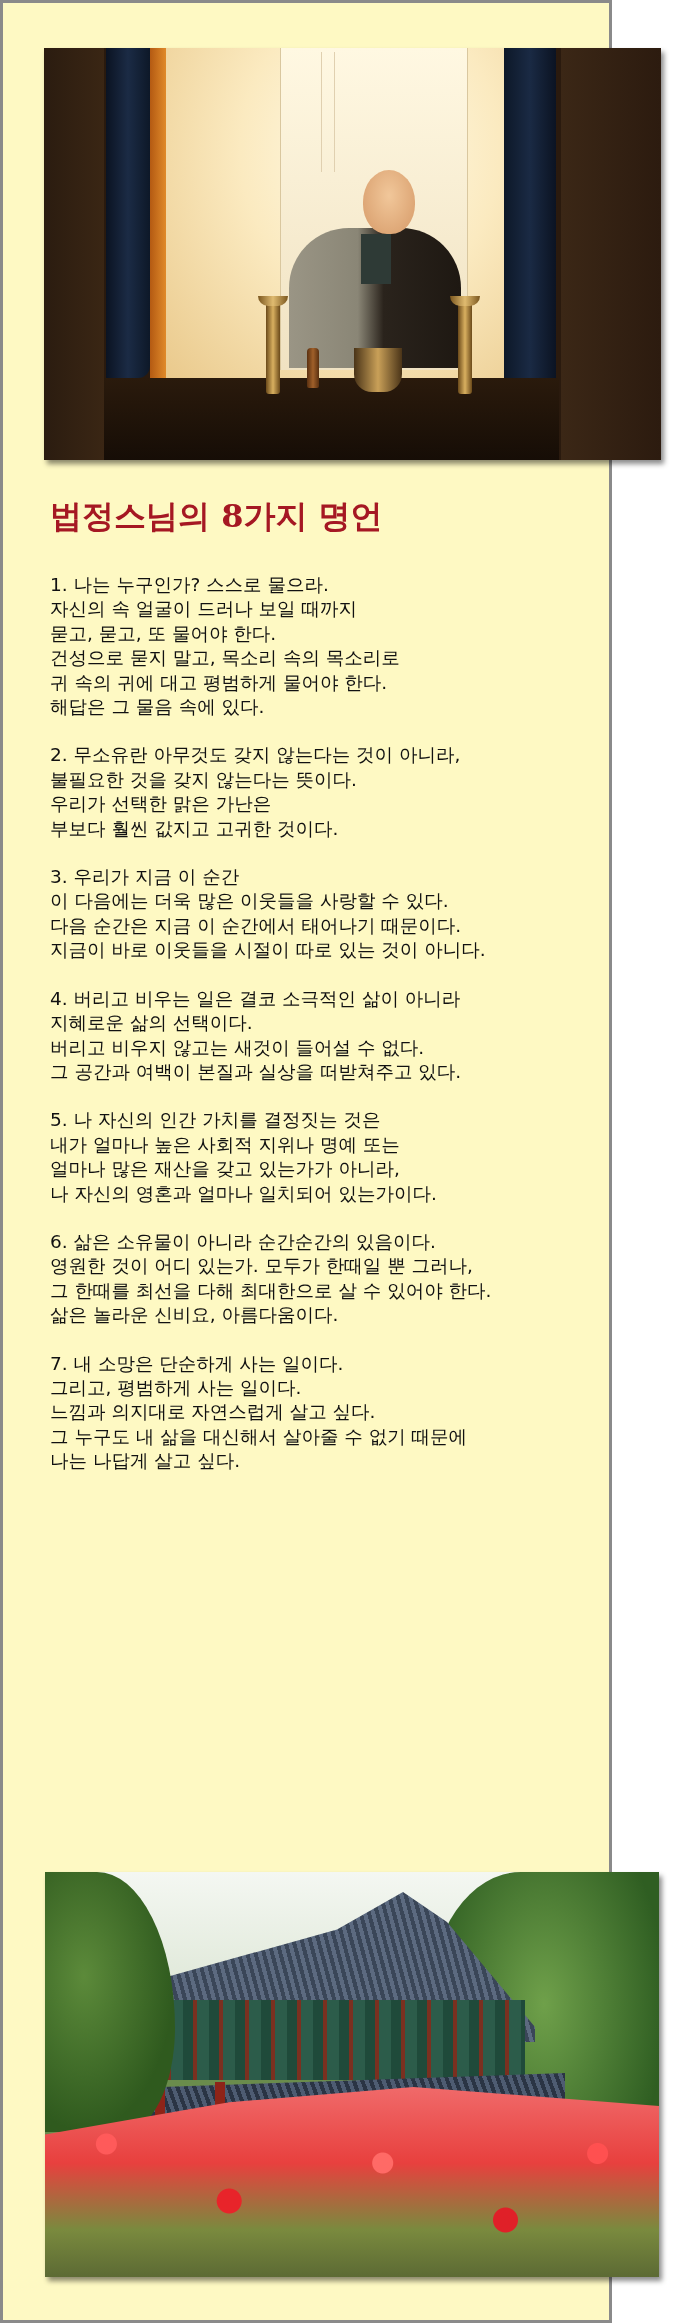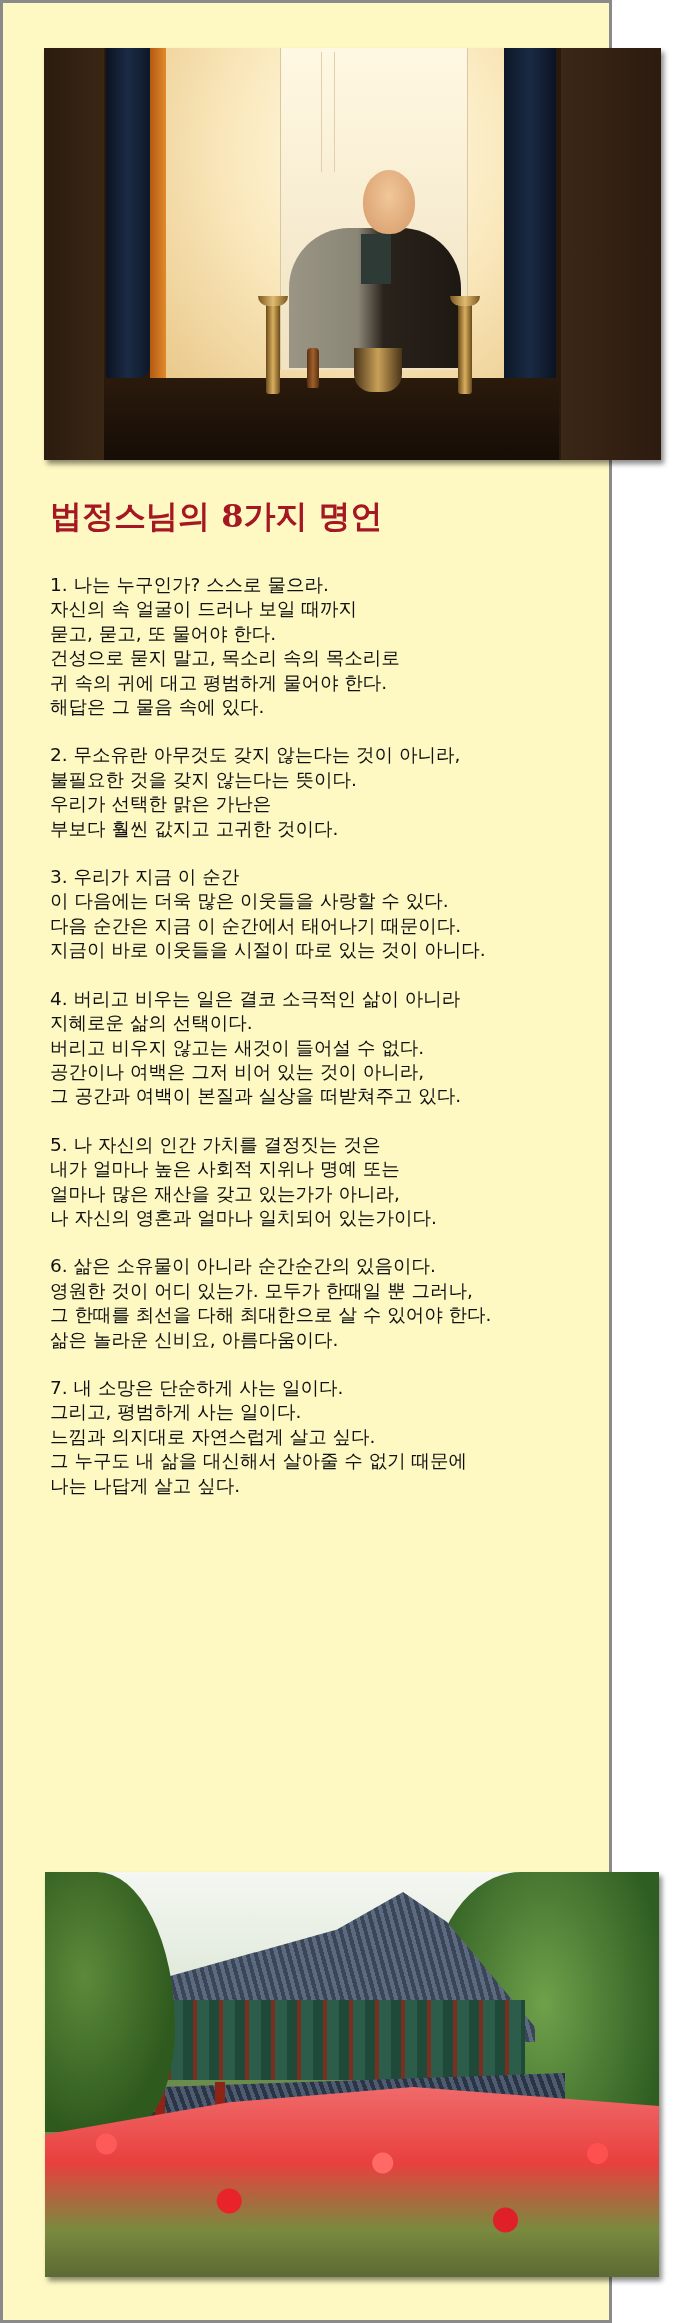--- a/index.html
+++ b/index.html
@@ -109,21 +109,20 @@
     <li class="quote">
       <span class="quote-line">3. 우리가 지금 이 순간</span>
       <span class="quote-line">이 다음에는 더욱 많은 이웃들을 사랑할 수 있다.</span>
       <span class="quote-line">다음 순간은 지금 이 순간에서 태어나기 때문이다.</span>
       <span class="quote-line">지금이 바로 이웃들을 시절이 따로 있는 것이 아니다.</span>
     </li>
     <li class="quote">
       <span class="quote-line">4. 버리고 비우는 일은 결코 소극적인 삶이 아니라</span>
       <span class="quote-line">지혜로운 삶의 선택이다.</span>
       <span class="quote-line">버리고 비우지 않고는 새것이 들어설 수 없다.</span>
-      <span class="quote-line">공간이나 여백은 그저 비어 있는 것이 아니라,</span>
       <span class="quote-line">그 공간과 여백이 본질과 실상을 떠받쳐주고 있다.</span>
     </li>
     <li class="quote">
       <span class="quote-line">5. 나 자신의 인간 가치를 결정짓는 것은</span>
       <span class="quote-line">내가 얼마나 높은 사회적 지위나 명예 또는</span>
       <span class="quote-line">얼마나 많은 재산을 갖고 있는가가 아니라,</span>
       <span class="quote-line">나 자신의 영혼과 얼마나 일치되어 있는가이다.</span>
     </li>
     <li class="quote">
       <span class="quote-line">6. 삶은 소유물이 아니라 순간순간의 있음이다.</span>

